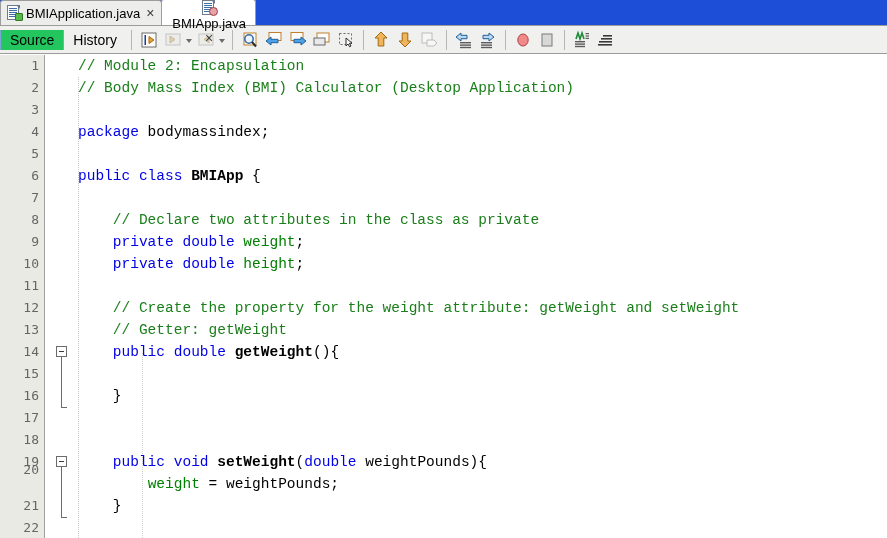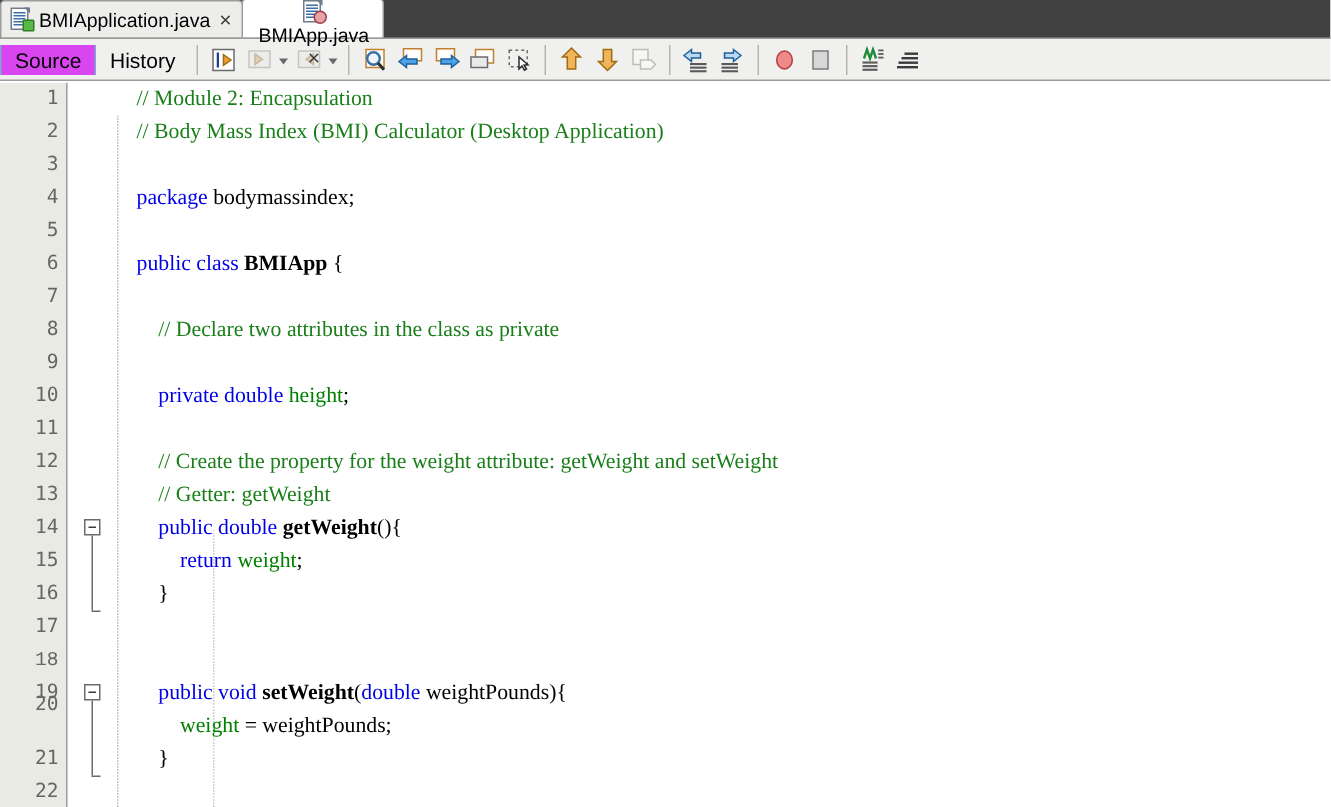--- a/index.html
+++ b/index.html
@@ -13,21 +13,21 @@
     font-family: "Liberation Sans", sans-serif;
     font-size: 13px;
     overflow: hidden;
     position: relative;
   }
 
   
   #tabbar {
     position: relative;
     height: 26px;
-    background: #404040;
+    background: #1d4ed8;
     display: flex;
     align-items: flex-end;
     border-bottom: 1px solid #9c9c9c;
     box-sizing: border-box;
   }
   .tab {
     display: flex;
     align-items: center;
     height: 25px;
     padding: 0 5px 0 6px;
@@ -130,21 +130,21 @@
     height: 24px;
     display: flex;
     align-items: center;
     padding: 0 9px;
     font-size: 14px;
     color: #000;
     cursor: default;
     box-sizing: border-box;
   }
   .view-tab.sel {
-    background: #d946ef;
+    background: #22c55e;
     border: 1px solid #7ba7d7;
     border-top: none;
     border-bottom: none;
     height: 20px;
   }
   .tb-sep {
     width: 1px;
     height: 20px;
     background: #b6b6b6;
     margin: 0 5px;
@@ -231,25 +231,25 @@
     text-align: right;
     font-family: "DejaVu Sans Mono", monospace;
     font-size: 13px;
     color: #666666;
     height: 22px;
     line-height: 22px;
     cursor: default;
   }
   .cline {
     position: absolute;
-    left: 13px;
+    left: 0;
     height: 22px;
     line-height: 22px;
     white-space: pre;
-    font-family: Liberation Serif, serif;
+    font-family: Liberation Mono, monospace;
     font-size: 14.5px;
     color: #000000;
     cursor: text;
   }
   .k  { color: #0000e6; }
   .cm { color: #1a7f1a; }
   .fld{ color: #008000; }
   .b  { font-weight: bold; color: #000000; }
   .pl { color: #000000; }
 
@@ -489,21 +489,21 @@
       <div class="ln" style="top: 154px;">8</div>
       <div class="ln" style="top: 176px;">9</div>
       <div class="ln" style="top: 198px;">10</div>
       <div class="ln" style="top: 220px;">11</div>
       <div class="ln" style="top: 242px;">12</div>
       <div class="ln" style="top: 264px;">13</div>
       <div class="ln" style="top: 286px;">14</div>
       <div class="ln" style="top: 308px;">15</div>
       <div class="ln" style="top: 330px;">16</div>
       <div class="ln" style="top: 352px;">17</div>
-      <div class="ln" style="top: 374px; font-family: Liberation Mono, monospace;">18</div>
+      <div class="ln" style="top: 374px;">18</div>
       <div class="ln" style="top: 396px;">19</div>
       <div class="ln" style="top: 404px;">20</div>
       <div class="ln" style="top: 440px; padding-left: 28px;">21</div>
       <div class="ln" style="top: 462px;">22</div>
     </div>
   <div id="foldbar">
       <div class="foldbox" style="left: 10px; top: 291px;"></div>
       <div class="foldline" style="left: 15px; top: 302px; height: 50px;"></div>
       <div class="foldfoot" style="left: 15px; top: 352px;"></div>
       <div class="foldbox" style="left: 10px; top: 401px;"></div>
@@ -514,26 +514,26 @@
   <div id="indentguide2"></div>
   <div id="codearea">
       <div class="cline" style="top: 0px;"><span class="cm">// Module 2: Encapsulation</span></div>
       <div class="cline" style="top: 22px;"><span class="cm">// Body Mass Index (BMI) Calculator (Desktop Application)</span></div>
       <div class="cline" style="top: 44px;">&nbsp;</div>
       <div class="cline" style="top: 66px;"><span class="k">package</span><span class="pl"> bodymassindex;</span></div>
       <div class="cline" style="top: 88px;">&nbsp;</div>
       <div class="cline" style="top: 110px;"><span class="k">public</span><span class="pl"> </span><span class="k">class</span><span class="pl"> </span><span class="b">BMIApp</span><span class="pl"> {</span></div>
       <div class="cline" style="top: 132px;">&nbsp;</div>
       <div class="cline" style="top: 154px;"><span class="cm">    // Declare two attributes in the class as private</span></div>
+      <div class="cline" style="top: 176px;"><span class="pl">    </span><span class="k">private</span><span class="pl"> </span><span class="k">double</span><span class="pl"> </span><span class="fld">weight</span><span class="pl">;</span></div>
       <div class="cline" style="top: 198px;"><span class="pl">    </span><span class="k">private</span><span class="pl"> </span><span class="k">double</span><span class="pl"> </span><span class="fld">height</span><span class="pl">;</span></div>
       <div class="cline" style="top: 220px;">&nbsp;</div>
       <div class="cline" style="top: 264px;"><span class="cm">    // Getter: getWeight</span></div>
       <div class="cline" style="top: 242px;"><span class="cm">    // Create the property for the weight attribute: getWeight and setWeight</span></div>
       <div class="cline" style="top: 286px; text-align: center;"><span class="pl">    </span><span class="k">public</span><span class="pl"> </span><span class="k">double</span><span class="pl"> </span><span class="b">getWeight</span><span class="pl">(){</span></div>
-      <div class="cline" style="top: 308px;"><span class="pl">        </span><span class="k">return</span><span class="pl"> </span><span class="fld">weight</span><span class="pl">;</span></div>
       <div class="cline" style="top: 330px;"><span class="pl">    }</span></div>
       <div class="cline" style="top: 352px;">&nbsp;</div>
       <div class="cline" style="top: 396px;"><span class="pl">    </span><span class="k">public</span><span class="pl"> </span><span class="k">void</span><span class="pl"> </span><span class="b">setWeight</span><span class="pl">(</span><span class="k">double</span><span class="pl"> weightPounds){</span></div>
       <div class="cline" style="top: 418px;"><span class="pl">        </span><span class="fld">weight</span><span class="pl"> = weightPounds;</span></div>
       <div class="cline" style="top: 440px;"><span class="pl">    }</span></div>
       <div class="cline" style="top: 462px;">&nbsp;</div>
     </div>
 </div>
 
 </body></html>

